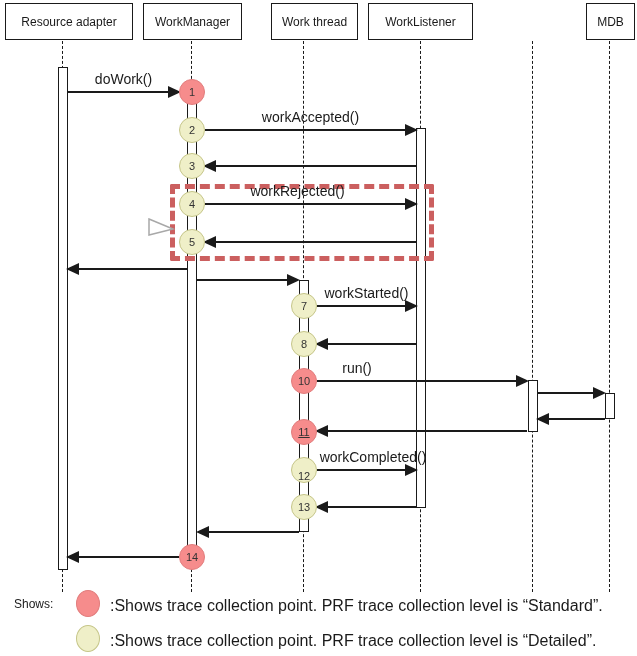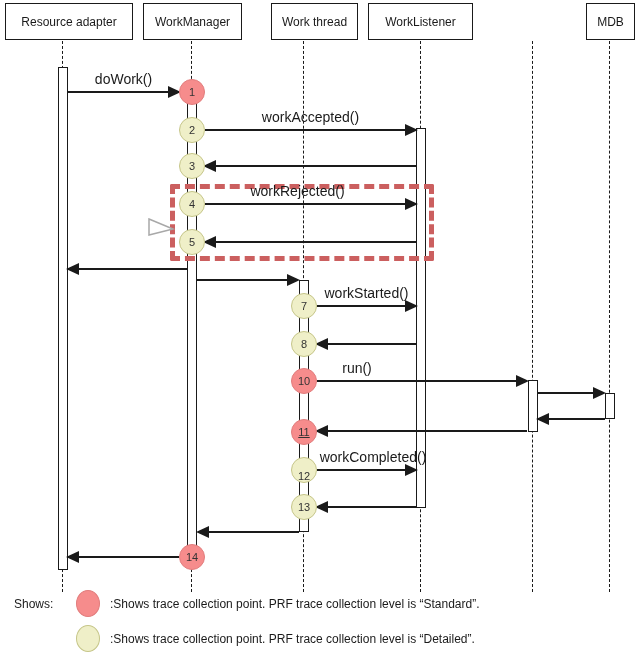--- a/index.html
+++ b/index.html
@@ -63,21 +63,21 @@
     box-sizing:border-box; display:flex; align-items:center; justify-content:center;
     text-align:center; font-size:12px; line-height:15px; z-index:8;
     padding:2px;
   }
   .note-tail { position:absolute; left:148px; top:216px; z-index:9; }
   
   .legend-label { position:absolute; left:14px; top:597px; font-size:12px; z-index:6; }
   .lg-dot { position:absolute; left:76px; width:24px; height:27px; border-radius:50%; box-sizing:border-box; z-index:6; }
   .lg-dot.std { background:#f68c8c; border:1px solid #e27d7d; top:590px; }
   .lg-dot.det { background:#efefc8; border:1px solid #c6c68a; top:625px; }
-  .lg-text { position:absolute; left:110px; font-size:12px; white-space:nowrap; z-index:6; }
+  .lg-text { position:absolute; left:110px; font-size:16px; white-space:nowrap; z-index:6; }
 </style>
 </head>
 <body>
 
 <div id="stage">
 
   <div class="pbox" style="left:5px;  width:128px;">
       <span>Resource adapter</span>
     </div>
   <div class="pbox" style="left:143px; width:99px;">

